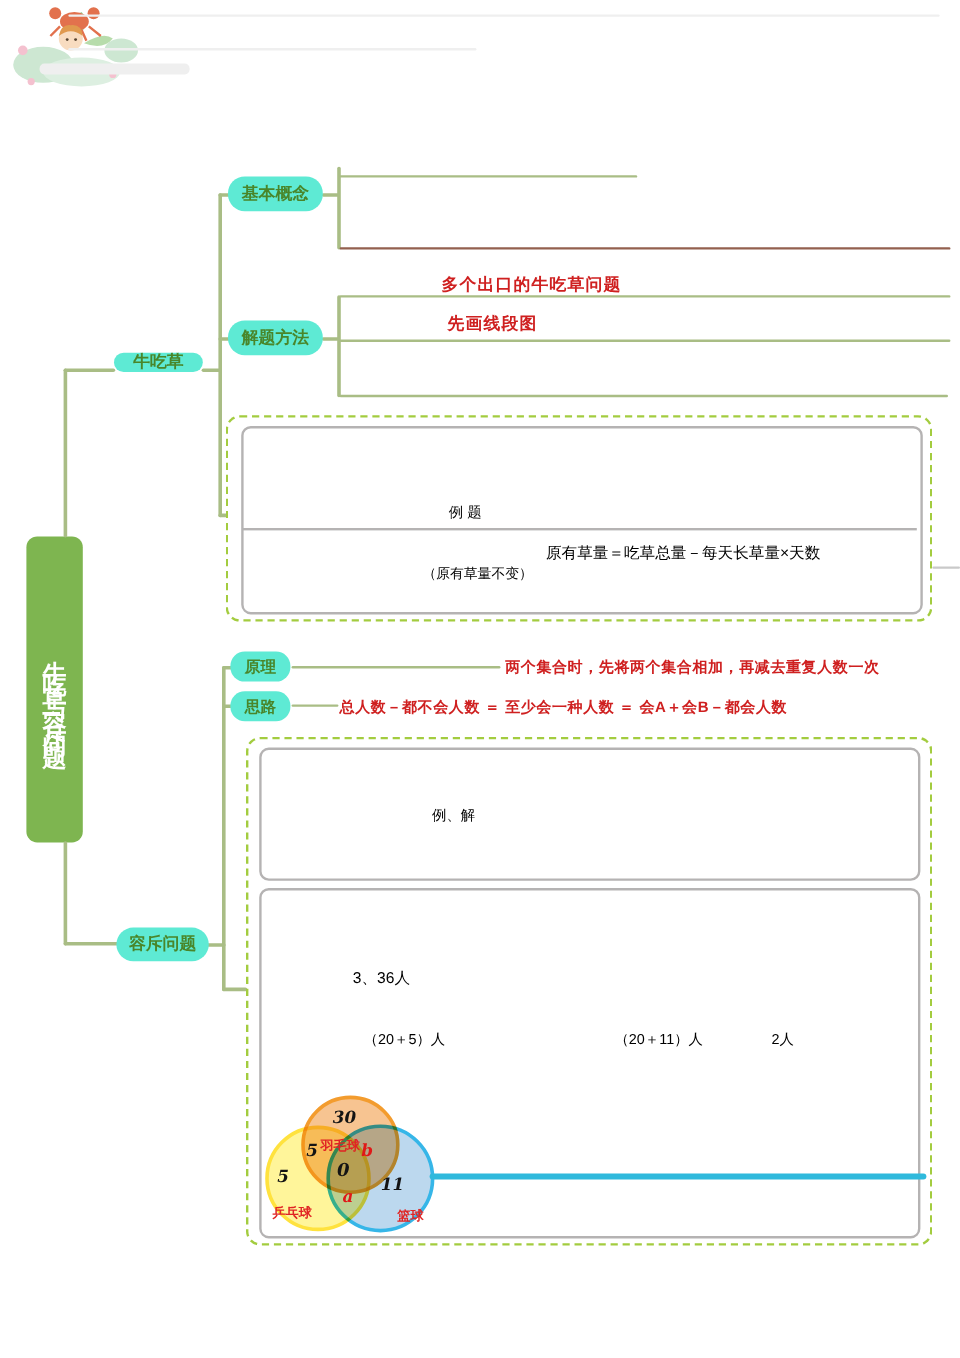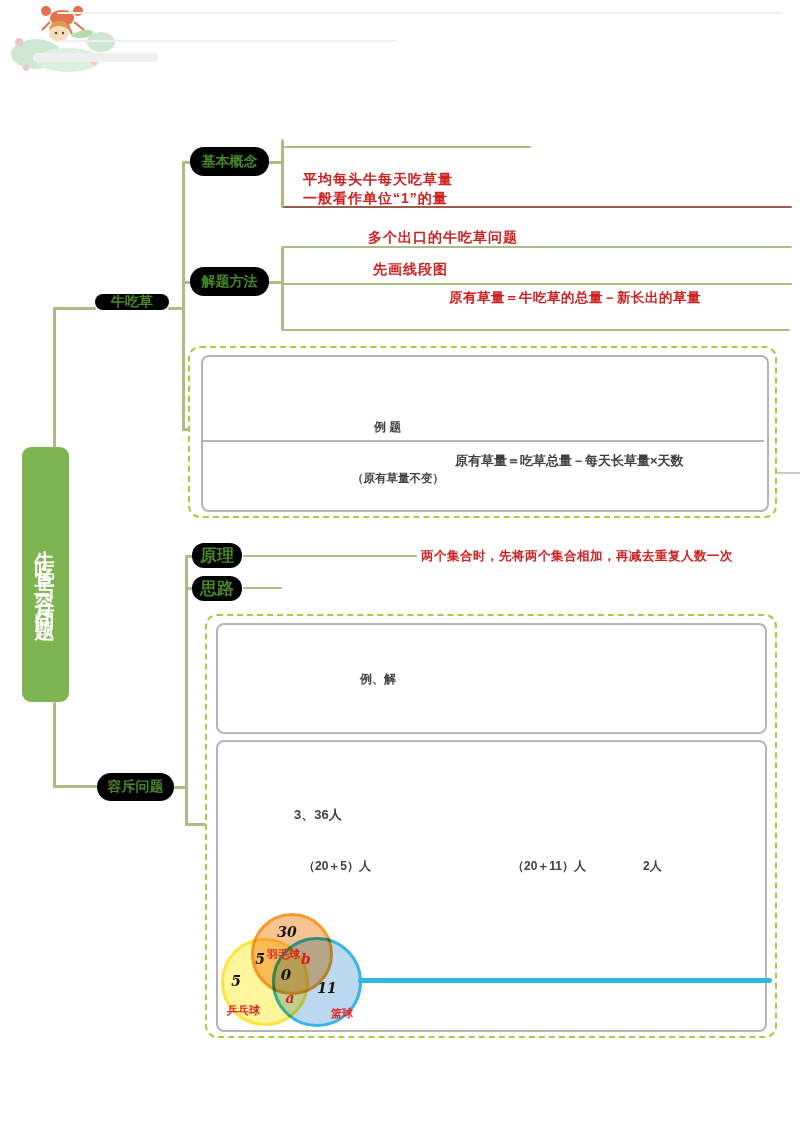--- a/index.html
+++ b/index.html
@@ -2,33 +2,33 @@
 <html><head>
 <meta charset="utf-8">
 <style>
   html,body{margin:0;padding:0;background:#fff;}
   .canvas{position:relative;width:800px;height:1132px;background:#ffffff;
           font-family:"Liberation Sans",sans-serif;overflow:hidden;}
   .ln{position:absolute;background:#a9bd85;border-radius:2px;}
   .ln-dark{background:#93604f;}
   .ln-gray{background:#c9c9c9;}
   .streak{position:absolute;background:#efefef;border-radius:4px;}
-  .node{position:absolute;background:#000000;border-radius:14px;display:flex;align-items:center;
+  .node{position:absolute;background:#5eead4;border-radius:14px;display:flex;align-items:center;
         justify-content:center;color:#49862a;font-weight:bold;font-size:14px;white-space:nowrap;}
-  .node-sm{font-size:17px;border-radius:12px;}
+  .node-sm{font-size:13px;border-radius:12px;}
   .root{position:absolute;background:#7eb550;color:#fff;border-radius:9px;
         writing-mode:vertical-rl;text-orientation:upright;letter-spacing:10px;
         font-size:20px;font-weight:bold;display:flex;align-items:center;justify-content:center;}
   .red{position:absolute;color:#cf2020;font-weight:bold;font-size:14px;letter-spacing:1px;
        white-space:nowrap;line-height:19px;}
   .red-sm{font-size:12.5px;letter-spacing:0.5px;}
   .tipbox{position:absolute;color:#cf2020;font-weight:bold;text-align:center;line-height:19px;}
   .tipbox .t1{font-size:13.5px;display:block;}
   .tipbox .t2{font-size:13.5px;display:block;letter-spacing:0.5px;}
-  .green{position:absolute;color:#404040;font-weight:bold;font-size:12px;white-space:nowrap;}
+  .green{position:absolute;color:#000000;font-weight:normal;font-size:12px;white-space:nowrap;}
   .boundary{position:absolute;border:2px dashed #a3cc3f;border-radius:12px;background:transparent;}
   .card{position:absolute;border:2px solid #b5b3b3;border-radius:8px;background:#fff;}
   .divider{position:absolute;background:#b5b3b3;height:2px;}
   .teal{position:absolute;background:#2fb9dc;height:5px;border-radius:3px;}
   .circle{position:absolute;border-radius:50%;mix-blend-mode:multiply;}
   .c-top{background:#f7c491;border:3px solid #f39c2e;}
   .c-left{background:#fff59a;border:3px solid #ffe23e;}
   .c-right{background:#bcd8ee;border:3px solid #36b6e8;}
   .vnum{position:absolute;font-family:"DejaVu Serif",serif;font-style:italic;font-weight:bold;
         font-size:14px;color:#141414;text-align:center;}
@@ -96,30 +96,26 @@
   <div class="ln" style="left:243px;top:587px;width:39px;height:2px;"></div>
   <div class="ln ln-gray" style="left:777px;top:472px;width:23px;height:2px;"></div>
 
   <div class="node" style="left:95px;top:294px;width:74px;height:16px;">牛吃草</div>
   <div class="node" style="left:190px;top:147px;width:79px;height:29px;">基本概念</div>
   <div class="node" style="left:190px;top:267px;width:79px;height:29px;">解题方法</div>
   <div class="node" style="left:97px;top:773px;width:77px;height:28px;">容斥问题</div>
   <div class="node node-sm" style="left:192px;top:543px;width:50px;height:25px;">原理</div>
   <div class="node node-sm" style="left:192px;top:576px;width:50px;height:25px;">思路</div>
 
-  <div class="red" style="left:303px;top:170px;">
-    <span style="display:block;">平均每头牛每天吃草量</span>
-    <span style="display:block;">一般看作单位“1”的量</span>
-  </div>
   <div class="red" style="left:368px;top:228px;">多个出口的牛吃草问题</div>
   <div class="red" style="left:373px;top:260px;">先画线段图</div>
   <div class="tipbox" style="left:430px;top:288px;width:290px;">
-    <span class="t2">原有草量＝牛吃草的总量－新长出的草量</span>
   </div>
   <div class="red red-sm" style="left:421px;top:547px;">两个集合时，先将两个集合相加，再减去重复人数一次</div>
+  <div class="red red-sm" style="left:283px;top:580px;">总人数－都不会人数 ＝ 至少会一种人数 ＝ 会A＋会B－都会人数</div>
 
   <div class="boundary" style="left:188px;top:346px;width:585px;height:168px;"></div>
   <div class="card" style="left:201px;top:355px;width:564px;height:153px;"></div>
   <div class="divider" style="left:202px;top:440px;width:562px;"></div>
   <div class="green" style="left:374px;top:419px;">例 题</div>
   <div class="green" style="left:455px;top:452px;font-size:13px;">原有草量＝吃草总量－每天长草量×天数</div>
   <div class="green" style="left:352px;top:471px;font-size:11.5px;text-align:center;">（原有草量不变）</div>
 
   <div class="boundary" style="left:205px;top:614px;width:568px;height:420px;"></div>
   <div class="card" style="left:216px;top:623px;width:547px;height:107px;"></div>

